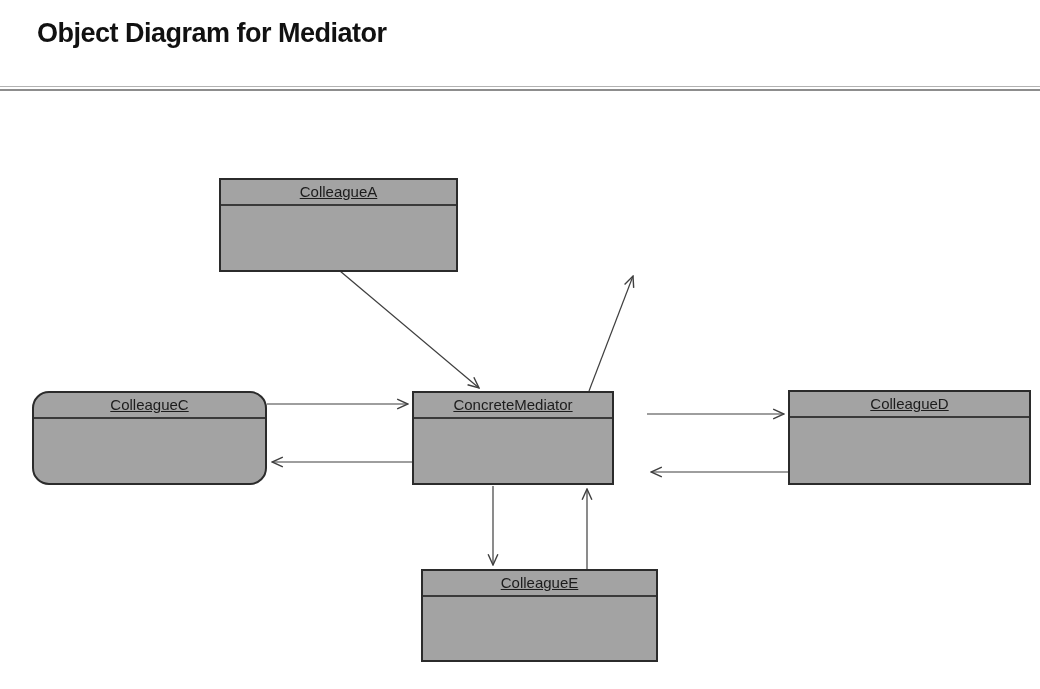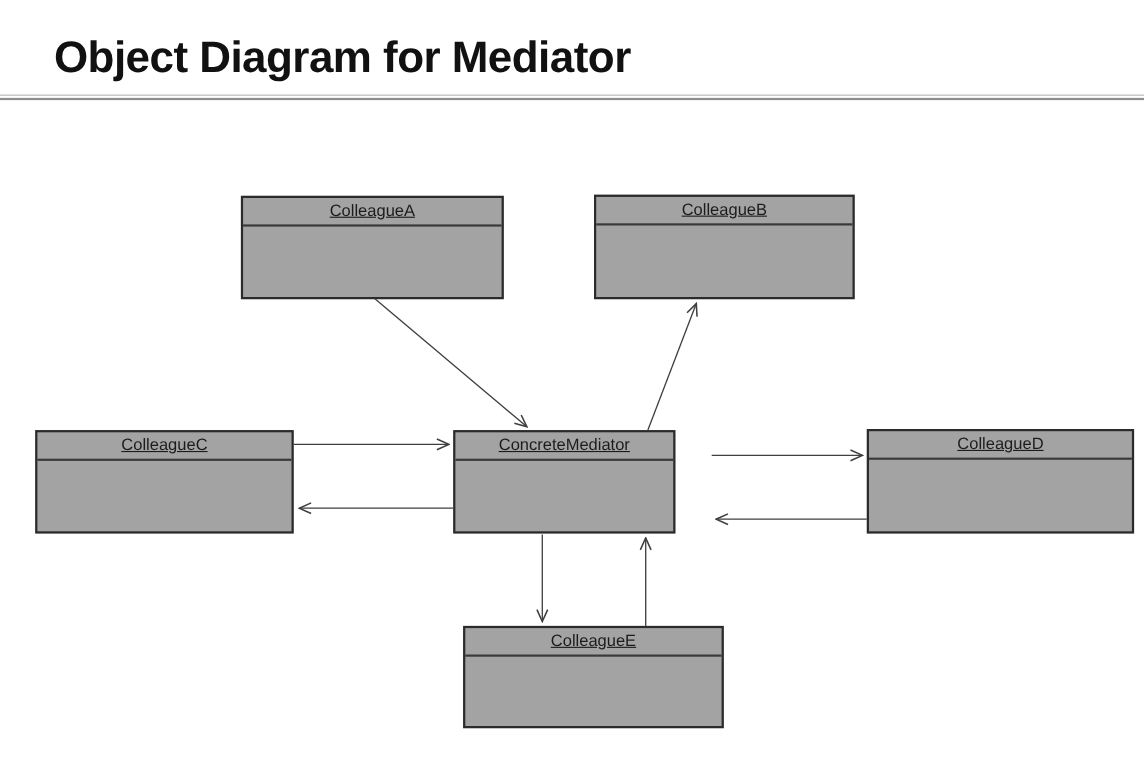--- a/index.html
+++ b/index.html
@@ -12,22 +12,22 @@
     position: relative;
     width: 1040px;
     height: 689px;
     background: #ffffff;
     overflow: hidden;
   }
   .slide-title {
     position: absolute;
     left: 33px;
     top: 14px;
-    margin: 16px;
-    font-size: 40px;
+    margin: 4px;
+    font-size: 27px;
     font-weight: 700;
     letter-spacing: -0.5px;
     color: #111111;
     font-family: "Liberation Sans", sans-serif;
     white-space: nowrap;
   }
   .title-divider {
     position: absolute;
     left: 0;
     top: 86px;
@@ -71,21 +71,21 @@
     overflow: hidden;
     white-space: nowrap;
   }
   .node-body {
     box-sizing: border-box;
     width: 100%;
   }
   
   #node-colleagueA       { left: 219px; top: 178px; width: 239px; height: 94px; }
   #node-colleagueB       { left: 540px; top: 177px; width: 237px; height: 95px; }
-  #node-colleagueC       { left:  32px; top: 391px; width: 235px; height: 94px; }
+  #node-colleagueC       { left:  32px; top: 391px; width: 235px; height: 94px; border-radius: 17px; }
   #node-concreteMediator { left: 412px; top: 391px; width: 202px; height: 94px; }
   #node-colleagueD       { left: 788px; top: 390px; width: 243px; height: 95px; }
   #node-colleagueE       { left: 421px; top: 569px; width: 237px; height: 93px; }
 </style>
 </head>
 <body>
 
 <div class="slide">
 
   <h1 class="slide-title">Object Diagram for Mediator</h1>
@@ -110,24 +110,20 @@
         <line x1="493" y1="486" x2="493" y2="565" marker-end="url(#openArrow)"></line>
         <line x1="587" y1="569" x2="587" y2="489" marker-end="url(#openArrow)"></line>
       </g>
     </svg>
 
     <div class="node" id="node-colleagueA">
       <div class="node-title">ColleagueA</div>
       <div class="node-body"></div>
     </div>
 
-    <div class="node" id="node-colleagueB">
-      <div class="node-title">ColleagueB</div>
-      <div class="node-body"></div>
-    </div>
 
     <div class="node" id="node-colleagueC">
       <div class="node-title">ColleagueC</div>
       <div class="node-body"></div>
     </div>
 
     <div class="node" id="node-concreteMediator">
       <div class="node-title">ConcreteMediator</div>
       <div class="node-body"></div>
     </div>

